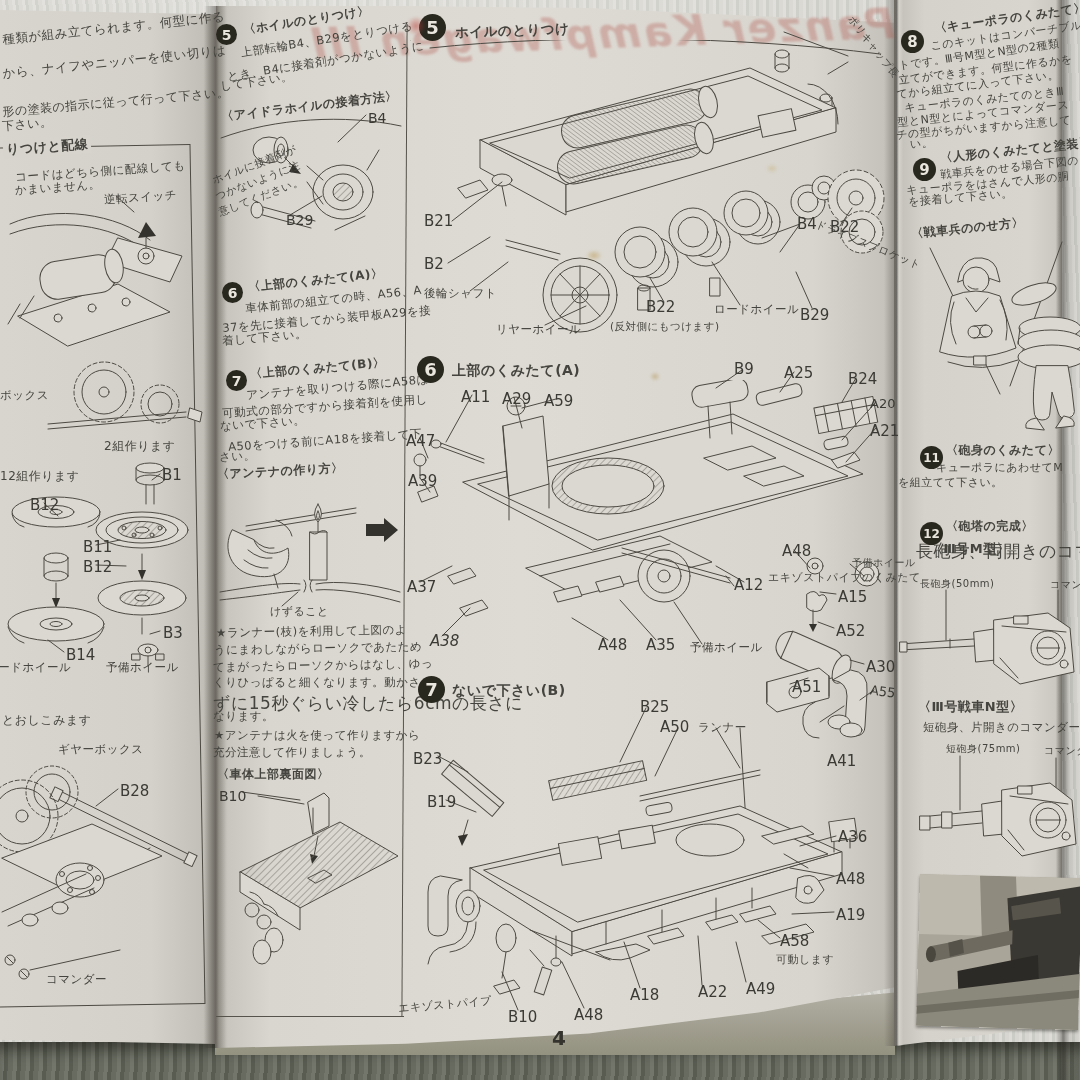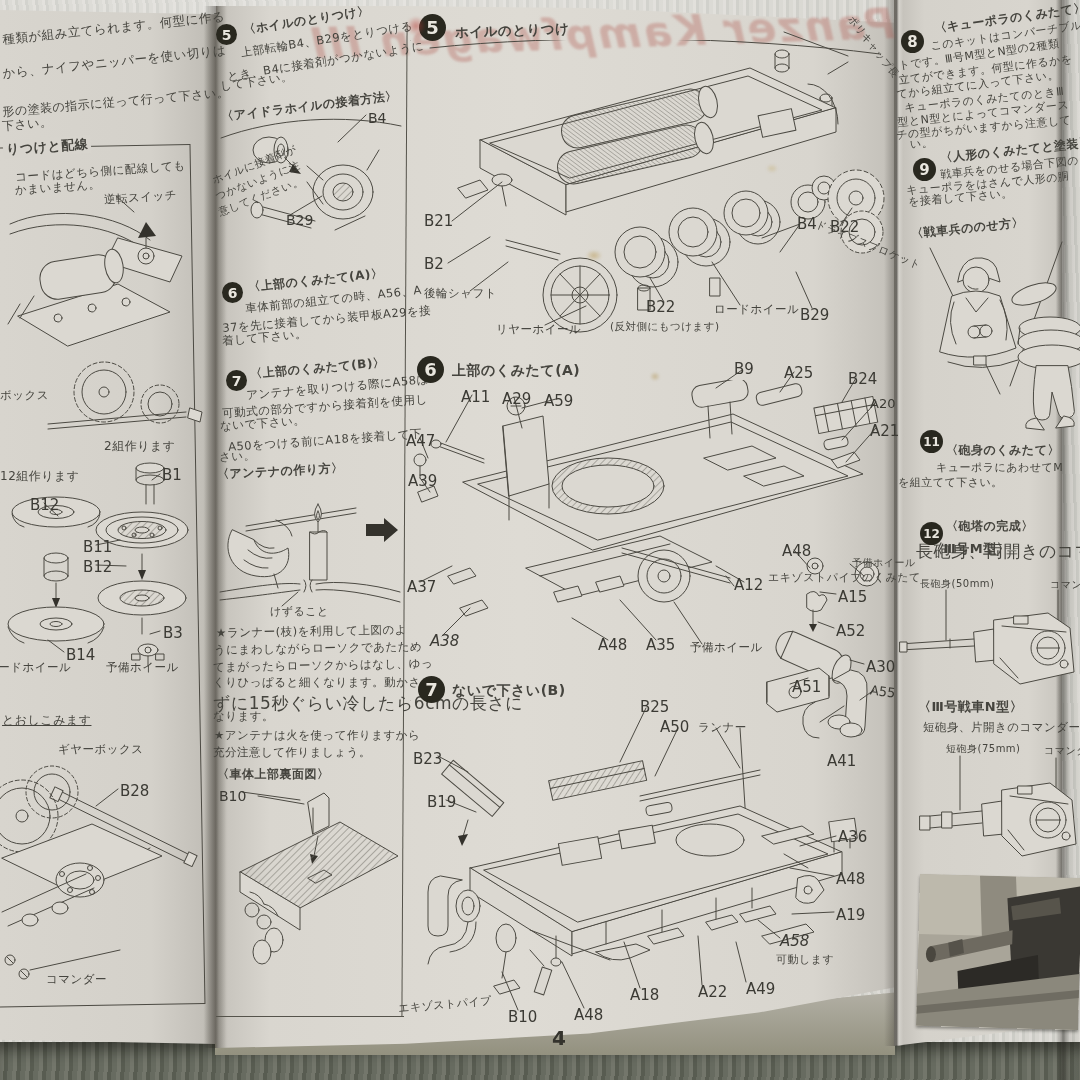--- a/index.html
+++ b/index.html
@@ -216,21 +216,21 @@
   <div class="jt" style="left:104px;top:438px;">2組作ります</div>
   <div class="jt" style="left:0px;top:468px;">12組作ります</div>
   <div class="pl" style="left:30px;top:496px;">B12</div>
   <div class="pl" style="left:162px;top:466px;">B1</div>
   <div class="pl" style="left:83px;top:538px;">B11</div>
   <div class="pl" style="left:83px;top:558px;">B12</div>
   <div class="pl" style="left:163px;top:624px;">B3</div>
   <div class="pl" style="left:66px;top:646px;">B14</div>
   <div class="pls" style="left:-14px;top:660px;">ロードホイール</div>
   <div class="pls" style="left:106px;top:660px;">予備ホイール</div>
-  <div class="jt" style="left:2px;top:712px;text-decoration:underline;">とおしこみます</div>
+  <div class="jt" style="left:2px;top:712px;">とおしこみます</div>
   <div class="pls" style="left:58px;top:742px;">ギヤーボックス</div>
   <div class="pl" style="left:120px;top:782px;">B28</div>
   <div class="pls" style="left:46px;top:972px;">コマンダー</div>
 
   
   <div class="badge b-mid" style="left:216px;top:24px;">5</div>
   <div class="jt jth" style="left:243px;top:12px;transform:rotate(-9deg);">〈ホイルのとりつけ〉</div>
   <div class="jt" style="left:240px;top:32px;transform:rotate(-9deg);font-size:11.5px;">上部転輪B4、B29をとりつける</div>
   <div class="jt" style="left:226px;top:54px;transform:rotate(-9deg);font-size:11.5px;">とき、B4に接着剤がつかないように</div>
   <div class="jt" style="left:220px;top:74px;transform:rotate(-8deg);font-size:11.5px;">して下さい。</div>
@@ -561,21 +561,21 @@
   </svg>
 
   <div class="pl" style="left:640px;top:698px;">B25</div>
   <div class="pl" style="left:660px;top:718px;">A50</div>
   <div class="pls" style="left:698px;top:720px;">ランナー</div>
   <div class="pl" style="left:413px;top:750px;">B23</div>
   <div class="pl" style="left:427px;top:793px;">B19</div>
   <div class="pl" style="left:838px;top:828px;">A36</div>
   <div class="pl" style="left:836px;top:870px;">A48</div>
   <div class="pl" style="left:836px;top:906px;">A19</div>
-  <div class="pl" style="left:780px;top:932px;font-style:italic;">A58</div>
+  <div class="pl" style="left:780px;top:932px;">A58</div>
   <div class="pls" style="left:776px;top:952px;font-size:11px;">可動します</div>
   <div class="pl" style="left:746px;top:980px;">A49</div>
   <div class="pl" style="left:698px;top:983px;">A22</div>
   <div class="pl" style="left:630px;top:986px;">A18</div>
   <div class="pl" style="left:574px;top:1006px;">A48</div>
   <div class="pl" style="left:508px;top:1008px;">B10</div>
   <div class="pls" style="left:398px;top:997px;transform:rotate(-5deg);font-size:11px;">エキゾストパイプ</div>
   <div class="pagenum" style="left:552px;top:1026px;">4</div>
 
   
@@ -615,21 +615,21 @@
     <ellipse class="f" cx="132" cy="58" rx="23" ry="9" transform="rotate(-18 132 58)"></ellipse>
     <ellipse class="f" cx="148" cy="92" rx="31" ry="11"></ellipse>
     <ellipse class="f" cx="149" cy="106" rx="33" ry="12"></ellipse>
       <line x1="118" y1="92" x2="116" y2="108"></line>
       <line x1="179" y1="94" x2="180" y2="108"></line>
     <ellipse class="f" cx="150" cy="121" rx="34" ry="12"></ellipse>
     <path class="f" d="M134,130 q-4,30 -2,44 q0,10 8,10 q8,0 8,-8 l2,-20 l6,20 q2,8 10,6 q8,-2 6,-10 q-2,-22 -6,-42 Z"></path>
     <path class="f" d="M134,182 q-12,2 -10,10 l18,2 Z M162,180 q12,2 10,10 l-18,2 Z"></path>
   </svg>
 
-  <div class="badge b-r2" style="left:920px;top:430px;">11</div>
+  <div class="badge b-r2" style="left:920px;top:446px;">11</div>
   <div class="jt jth" style="left:946px;top:442px;font-size:12px;">〈砲身のくみたて〉</div>
   <div class="jt" style="left:936px;top:460px;font-size:11px;">キューポラにあわせてM</div>
   <div class="jt" style="left:898px;top:475px;font-size:11px;">を組立てて下さい。</div>
 
   <div class="badge b-r2" style="left:920px;top:522px;">12</div>
   <div class="jt jth" style="left:946px;top:518px;font-size:12px;">〈砲塔の完成〉</div>
   <div class="jt jth" style="left:918px;top:540px;font-size:13px;margin-left:12px;">〈Ⅲ号M型〉</div>
   <div class="jt" style="left:916px;top:540px;font-size:17px;">長砲身、両開きのコマンダー</div>
   <div class="pls" style="left:920px;top:577px;font-size:10px;">長砲身(50mm)</div>
   <div class="pls" style="left:1050px;top:578px;font-size:10px;">コマンダー</div>

